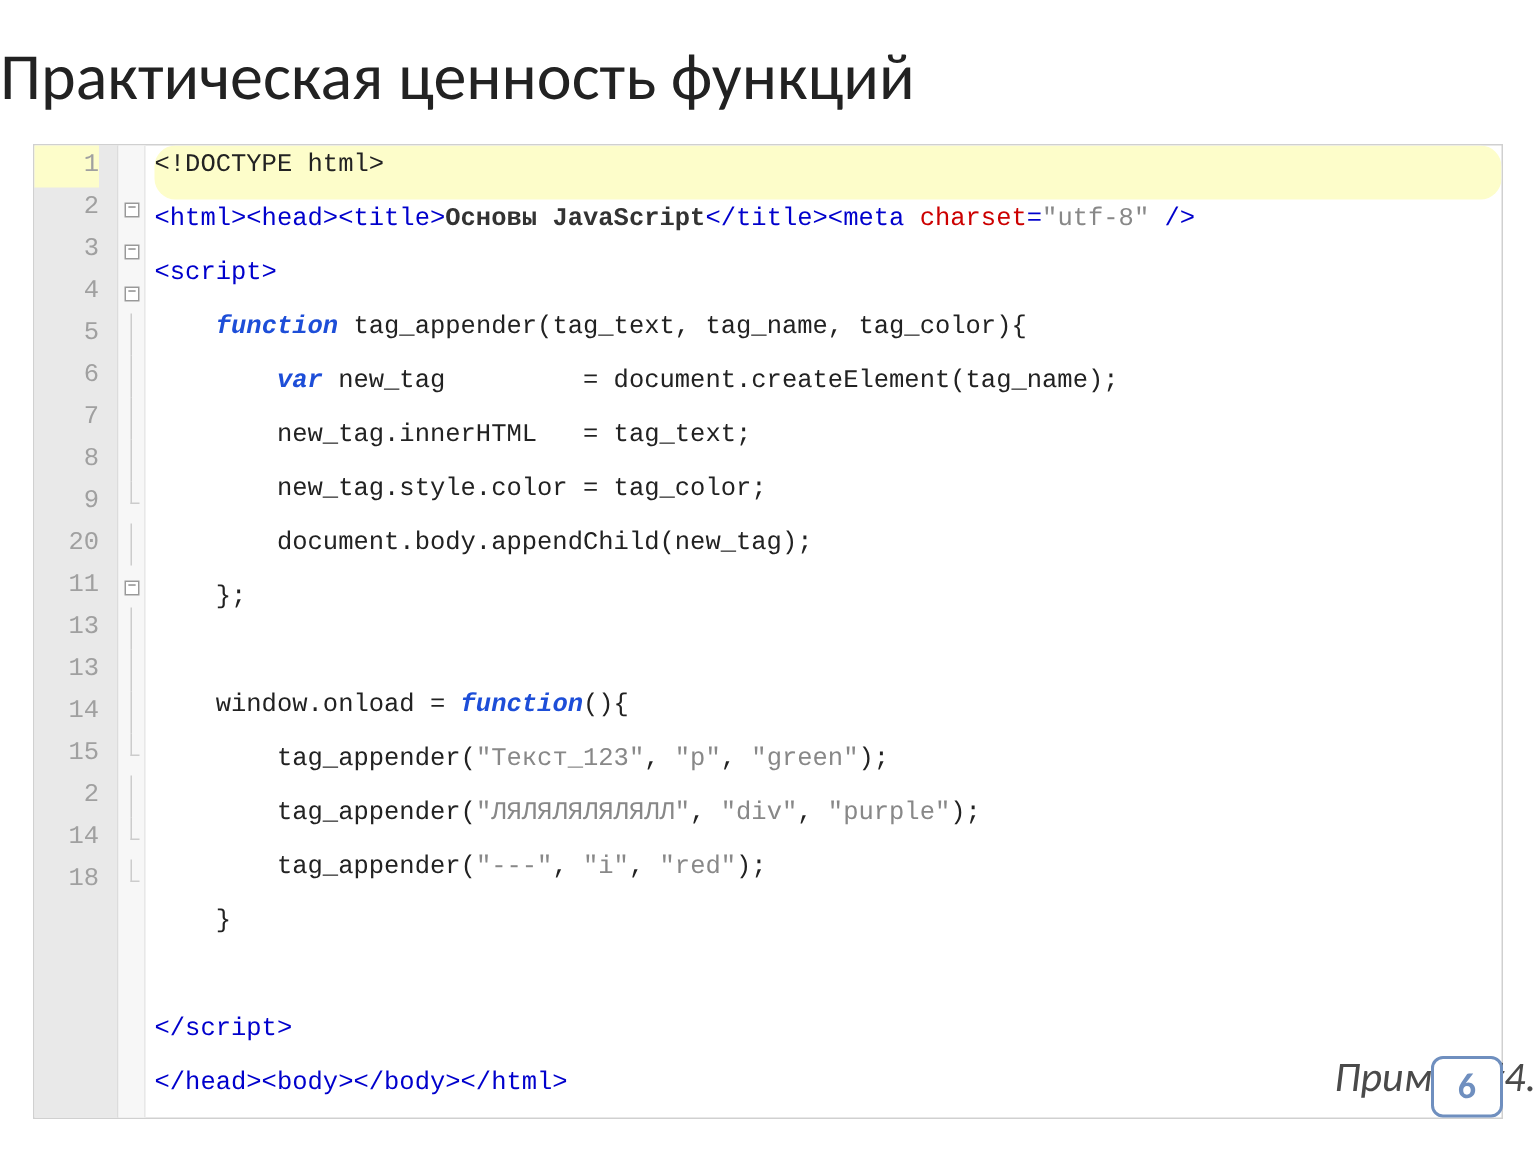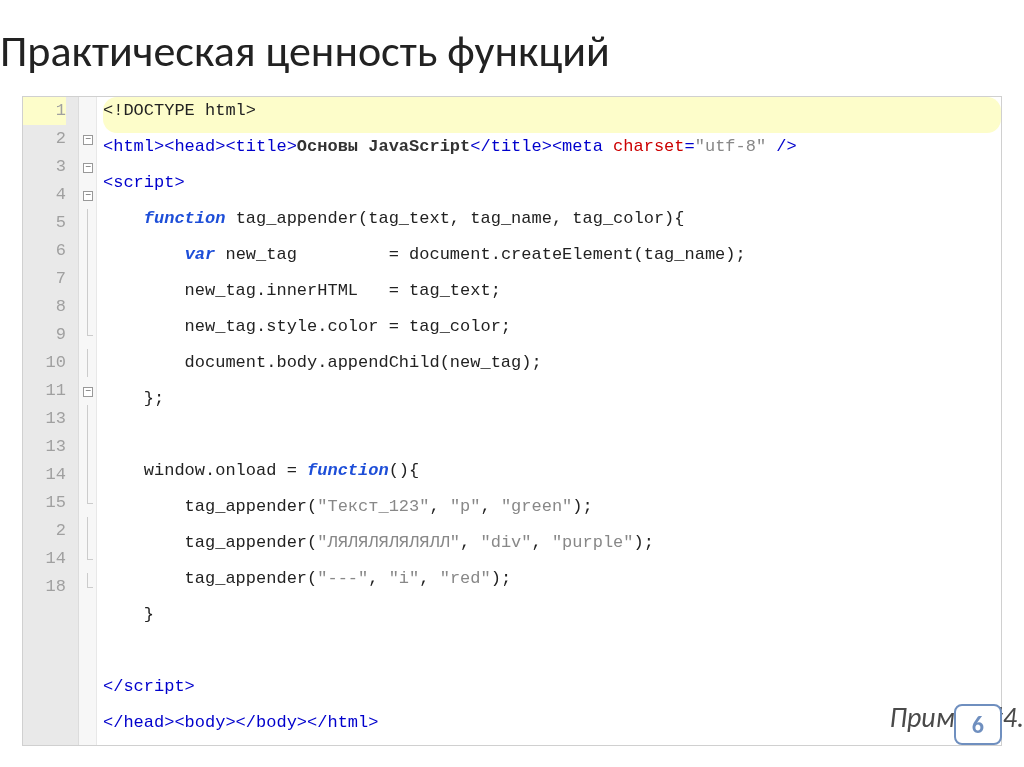--- a/index.html
+++ b/index.html
@@ -137,21 +137,21 @@
   <div class="gutter">
       <span class="ln hl">1</span>
       <span class="ln">2</span>
       <span class="ln">3</span>
       <span class="ln">4</span>
       <span class="ln">5</span>
       <span class="ln">6</span>
       <span class="ln">7</span>
       <span class="ln">8</span>
       <span class="ln">9</span>
-      <span class="ln">10</span>
+      <span class="ln">20</span>
       <span class="ln">11</span>
       <span class="ln">13</span>
       <span class="ln">13</span>
       <span class="ln">14</span>
       <span class="ln">15</span>
       <span class="ln">2</span>
       <span class="ln">14</span>
       <span class="ln">18</span>
     </div>
   <div class="fold-col">

